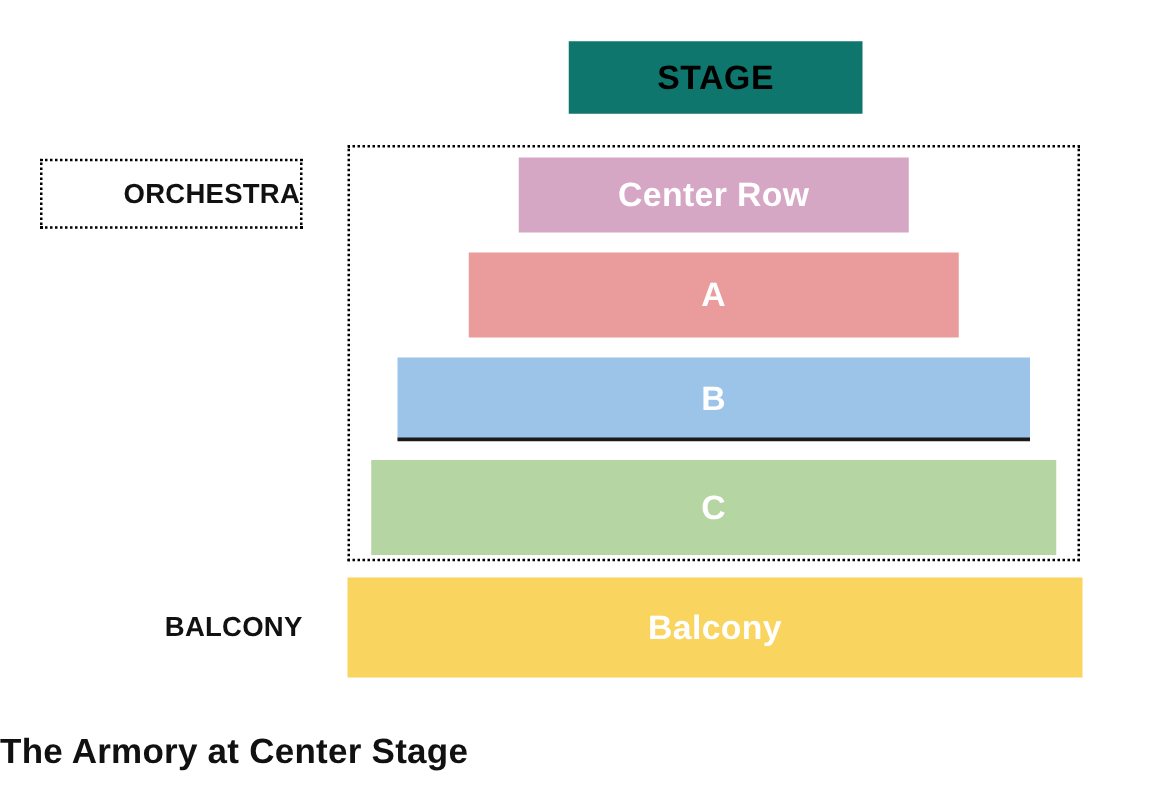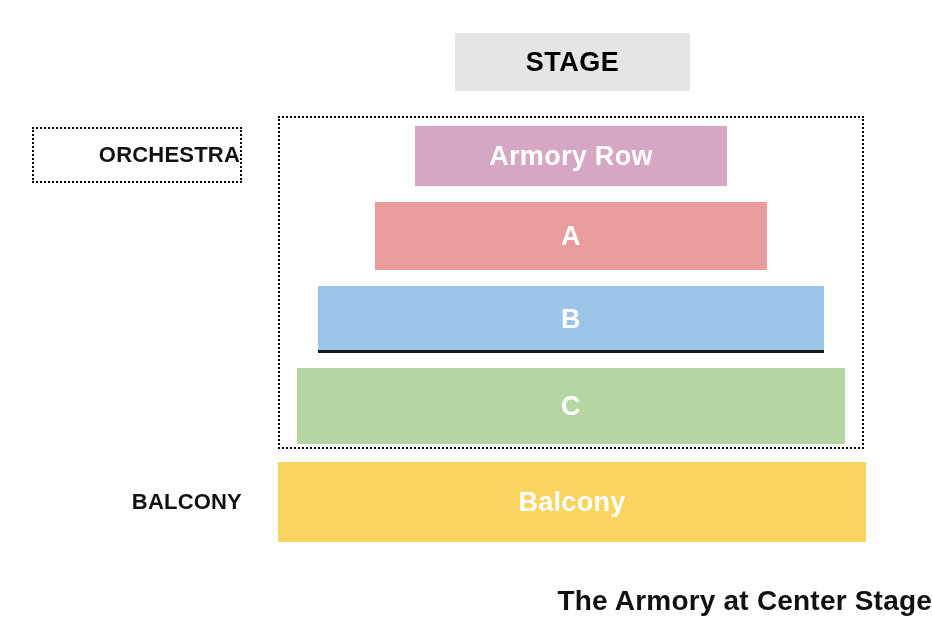--- a/index.html
+++ b/index.html
@@ -106,48 +106,48 @@
     height: 3px;
     background: #1a1a1a;
   }
 
   
   .venue-title {
     position: absolute;
     left: 0;
     top: 585px;
     width: 932px;
-    text-align: right;
+    text-align: left;
     font-size: 28px;
     font-weight: bold;
     color: #111111;
     letter-spacing: 0.2px;
   }
 </style>
 </head>
 <body>
 
 <div class="seatmap">
 
-  <div class="stage-box" style="background: #e5e5e5;">
+  <div class="stage-box" style="background: #0f766e;">
     <span class="stage-label">STAGE</span>
   </div>
 
   <div class="zone-label zone-label-orchestra">
     <span>ORCHESTRA</span>
   </div>
 
   <div class="zone-label zone-label-balcony">
     <span>BALCONY</span>
   </div>
 
   <div class="orchestra-area"></div>
 
   <div class="row-bar row-front-row" style="background: rgb(213, 167, 196);">
-    <span class="row-bar-label">Armory Row</span>
+    <span class="row-bar-label">Center Row</span>
   </div>
 
   <div class="row-bar row-a" style="background: rgb(234, 155, 155);">
     <span class="row-bar-label">A</span>
   </div>
 
   <div class="row-bar row-b" style="background: rgb(156, 196, 232);">
     <span class="row-bar-label">B</span>
   </div>
 

